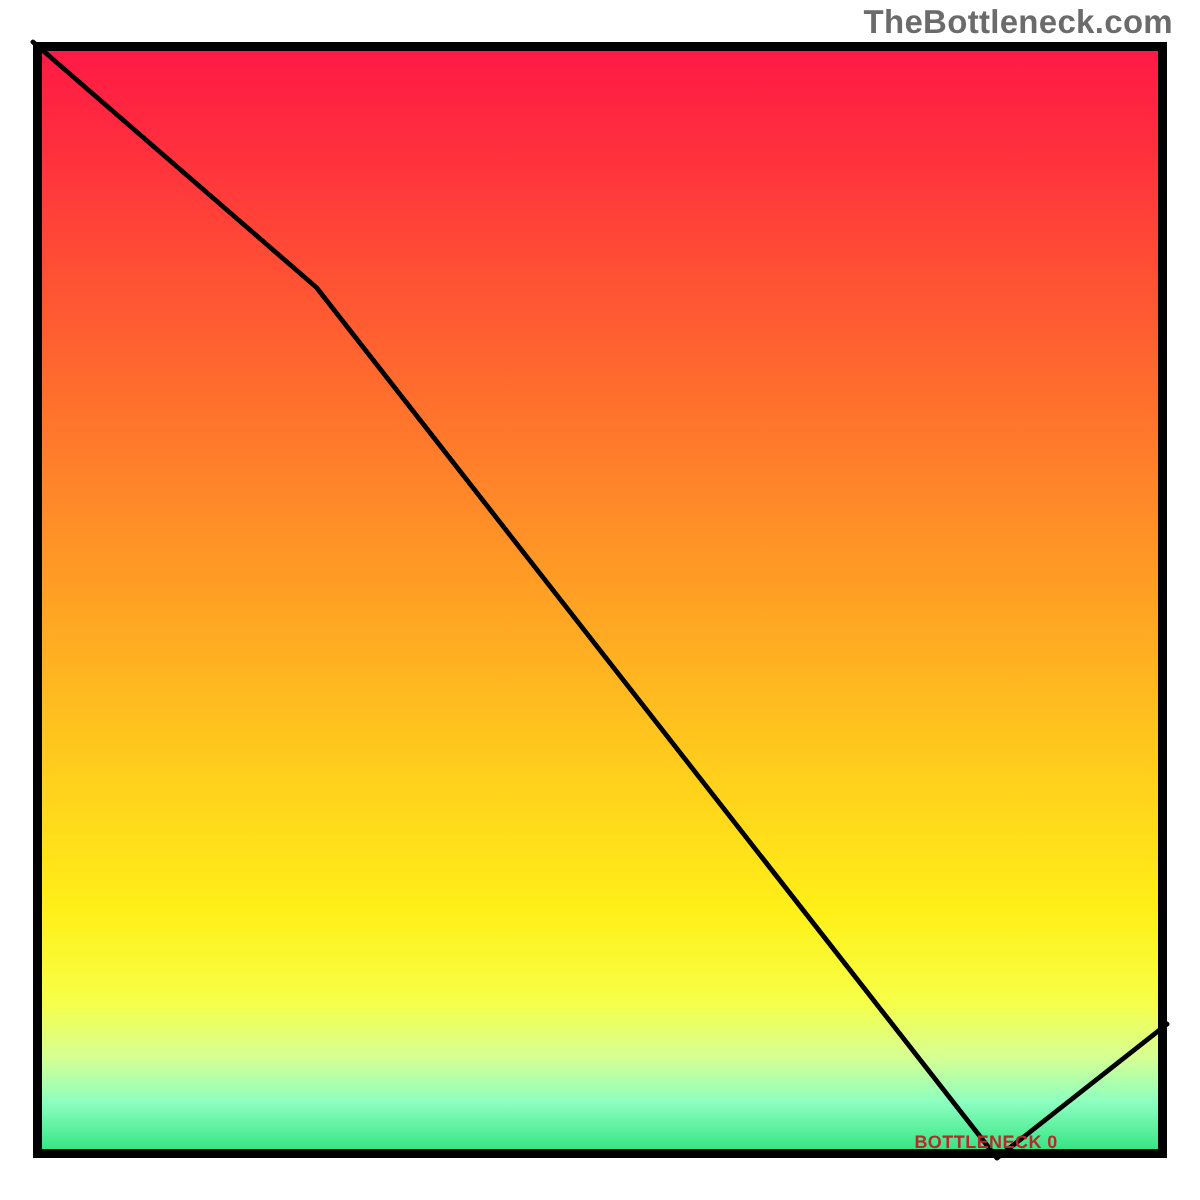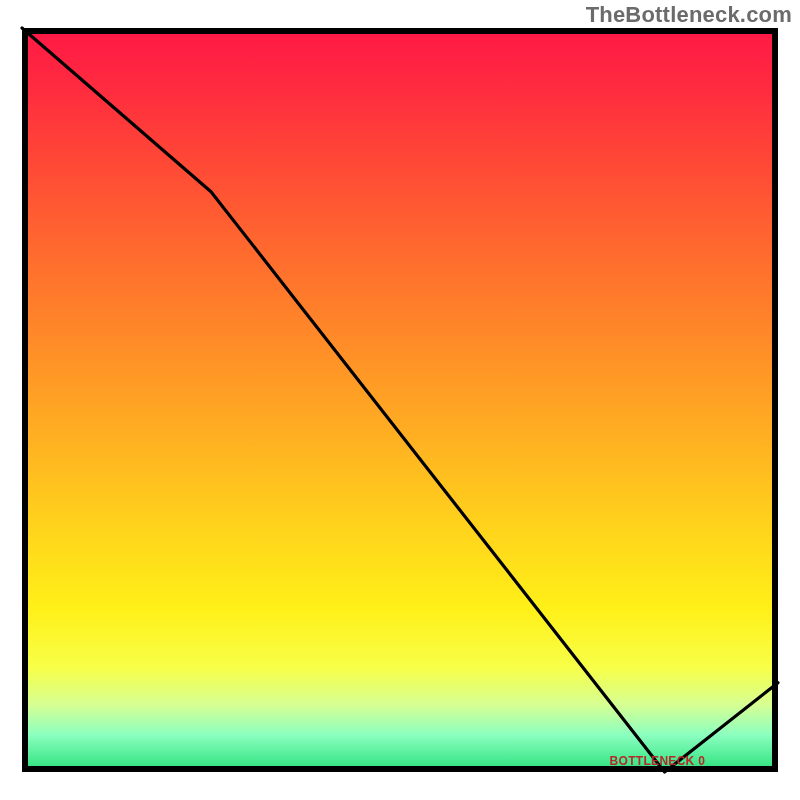--- a/index.html
+++ b/index.html
@@ -12,21 +12,21 @@
     overflow: hidden;
   }
   .page {
     position: relative;
     width: 800px;
     height: 800px;
   }
   .watermark {
     position: absolute;
     top: 2px;
-    right: 8px;
+    right: 18px;
     font-size: 22px;
     font-weight: 600;
     color: #6b6b6b;
     letter-spacing: 0.2px;
   }
   .chart-wrap {
     position: absolute;
     left: 0;
     top: 0;
     width: 800px;

